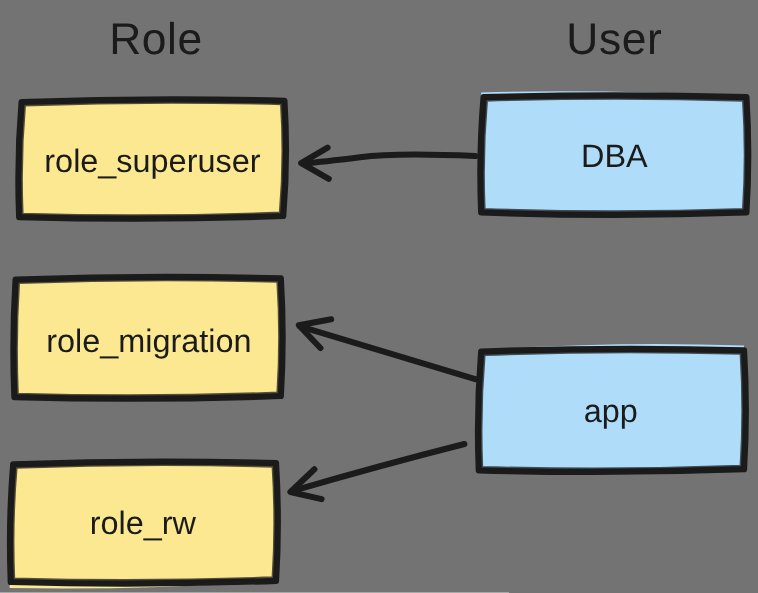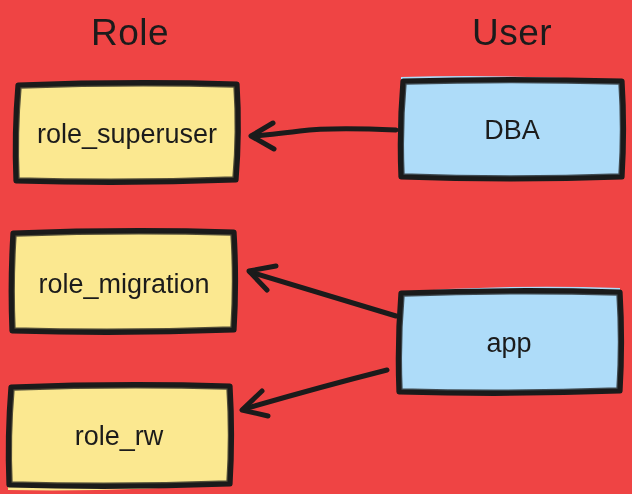--- a/index.html
+++ b/index.html
@@ -4,21 +4,21 @@
 <style>
   html, body {
     margin: 0;
     padding: 0;
     background: #ffffff;
   }
   .canvas-wrap {
     width: 632px;
     height: 494px;
     position: relative;
-    background: #ef4444;
+    background: #737373;
     overflow: hidden;
   }
   svg text {
     font-family: "Liberation Sans", sans-serif;
     fill: #1b1b1b;
   }
   .heading {
     font-size: 37px;
     letter-spacing: 0.5px;
   }

